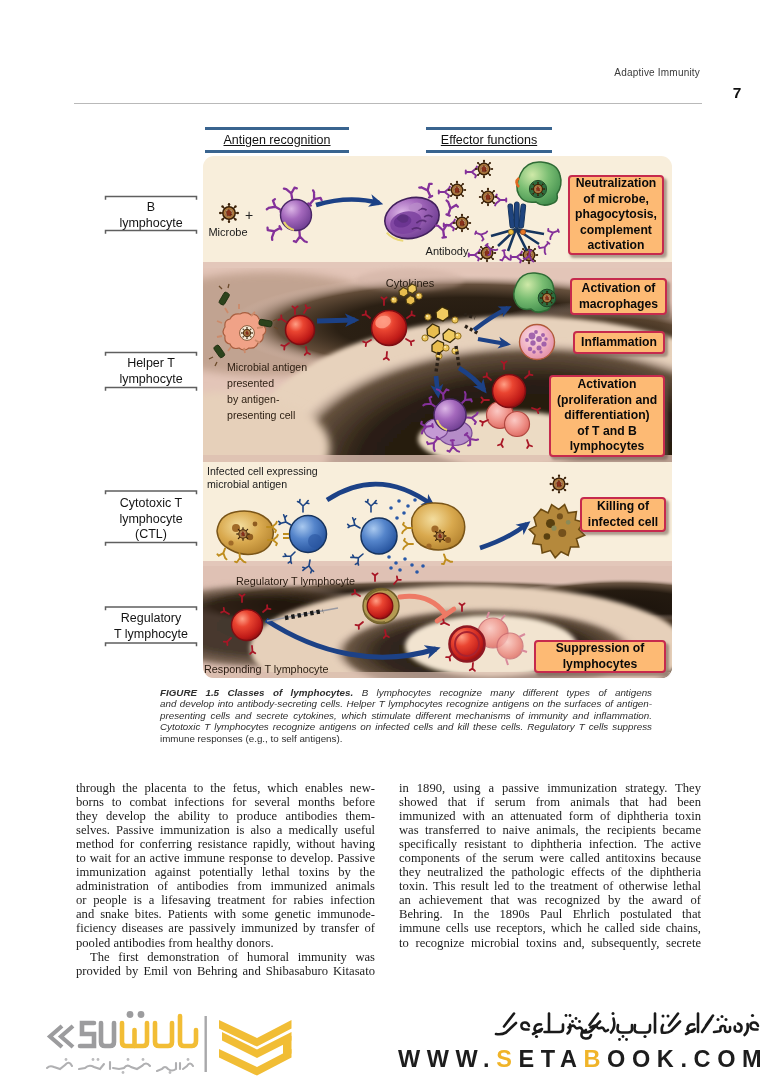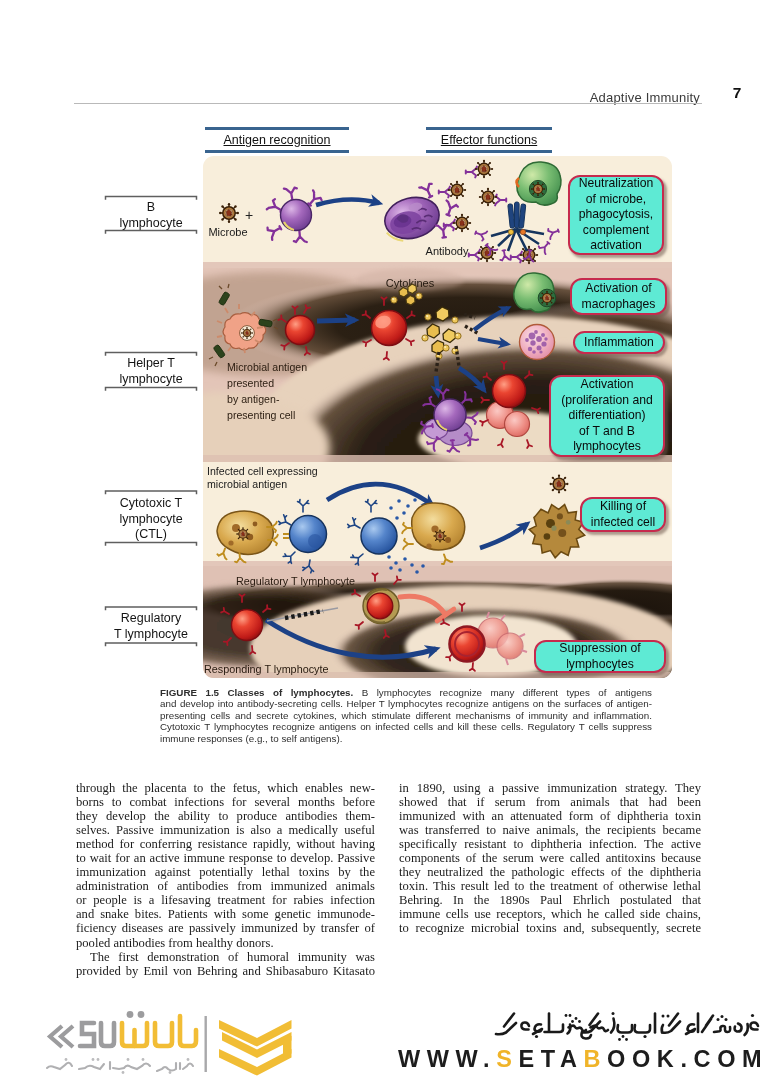--- a/index.html
+++ b/index.html
@@ -1,37 +1,37 @@
 <!DOCTYPE html>
 <html><head>
 <meta charset="utf-8">
 <style>
   html,body{margin:0;padding:0;}
   body{width:769px;height:1080px;position:relative;background:#ffffff;overflow:hidden;
        font-family:"Liberation Sans",sans-serif;}
   .abs{position:absolute;}
   
   #hdrline{left:74px;top:103px;width:628px;height:0;border-top:1.6px solid #b9b9b9;}
-  #hdrtext{left:560px;top:90px;width:140px;text-align:right;font-size:13px;color:#3a3a3a;letter-spacing:.2px;}
+  #hdrtext{left:560px;top:67px;width:140px;text-align:right;font-size:10px;color:#3a3a3a;letter-spacing:.2px;}
   #pgnum{left:722px;top:84px;width:30px;text-align:center;font-size:15.5px;font-weight:bold;color:#111;}
   
   .colhdr{border-top:3px solid #39648f;border-bottom:3px solid #39648f;height:17px;
           text-align:center;font-size:12.5px;color:#111;padding-top:3px;
           background:linear-gradient(#ffffff,#ffffff);text-decoration:underline;}
   
   .lbl{width:90px;left:106px;text-align:center;font-size:12.5px;line-height:15.5px;color:#141414;}
   
-  .rbox{background:#5eead4;border:2.6px solid #c62a4d;border-radius:12px;
+  .rbox{background:#fdba74;border:2.6px solid #c62a4d;border-radius:4px;
         box-shadow:2.5px 3px 2.5px rgba(110,85,75,.55);
-        font-weight:normal;font-size:12.2px;line-height:15.4px;color:#0a0a0a;
+        font-weight:bold;font-size:12.2px;line-height:15.4px;color:#0a0a0a;
         text-align:center;display:flex;align-items:center;justify-content:center;}
   
   #caption{left:160px;top:687px;width:492px;font-size:9.8px;line-height:11.45px;color:#2e2e2e;
            text-align:justify;}
-  #caption .j{text-align:justify;text-align-last:justify;white-space:nowrap;}
+  #caption .j{text-align:justify;text-align-last:justify;white-space:nowrap;font-style:italic;}
   
   .bodycol{font-family:"Liberation Serif",serif;font-size:12.6px;line-height:14.05px;color:#1c1c1c;}
   .bodycol div{text-align:justify;text-align-last:justify;height:14.05px;overflow:visible;white-space:nowrap;}
   .bodycol div.last{text-align-last:left;}
   .bodycol div.ind{text-indent:14px;}
 </style>
 </head>
 <body>
 
 <div class="abs" id="hdrtext">Adaptive Immunity</div>
@@ -566,20 +566,21 @@
 
 <div class="abs bodycol" style="left:399px;top:781px;width:302px;">
   <div>in 1890, using a passive immunization strategy. They</div>
   <div>showed that if serum from animals that had been</div>
   <div>immunized with an attenuated form of diphtheria toxin</div>
   <div>was transferred to naive animals, the recipients became</div>
   <div>specifically resistant to diphtheria infection. The active</div>
   <div>components of the serum were called antitoxins because</div>
   <div>they neutralized the pathologic effects of the diphtheria</div>
   <div>toxin. This result led to the treatment of otherwise lethal</div>
+  <div>an achievement that was recognized by the award of</div>
   <div>Behring. In the 1890s Paul Ehrlich postulated that</div>
   <div>immune cells use receptors, which he called side chains,</div>
   <div>to recognize microbial toxins and, subsequently, secrete</div>
 </div>
 
 <svg class="abs" style="left:0;top:1005px;" width="769" height="75" viewBox="0 1005 769 75" font-family="Liberation Sans, sans-serif">
 
   <g stroke="#9c9c9e" stroke-width="4.2" fill="none">
     <path d="M62,1026 L50,1036.5 L62,1047"></path>
     <path d="M73,1026 L61,1036.5 L73,1047"></path>

